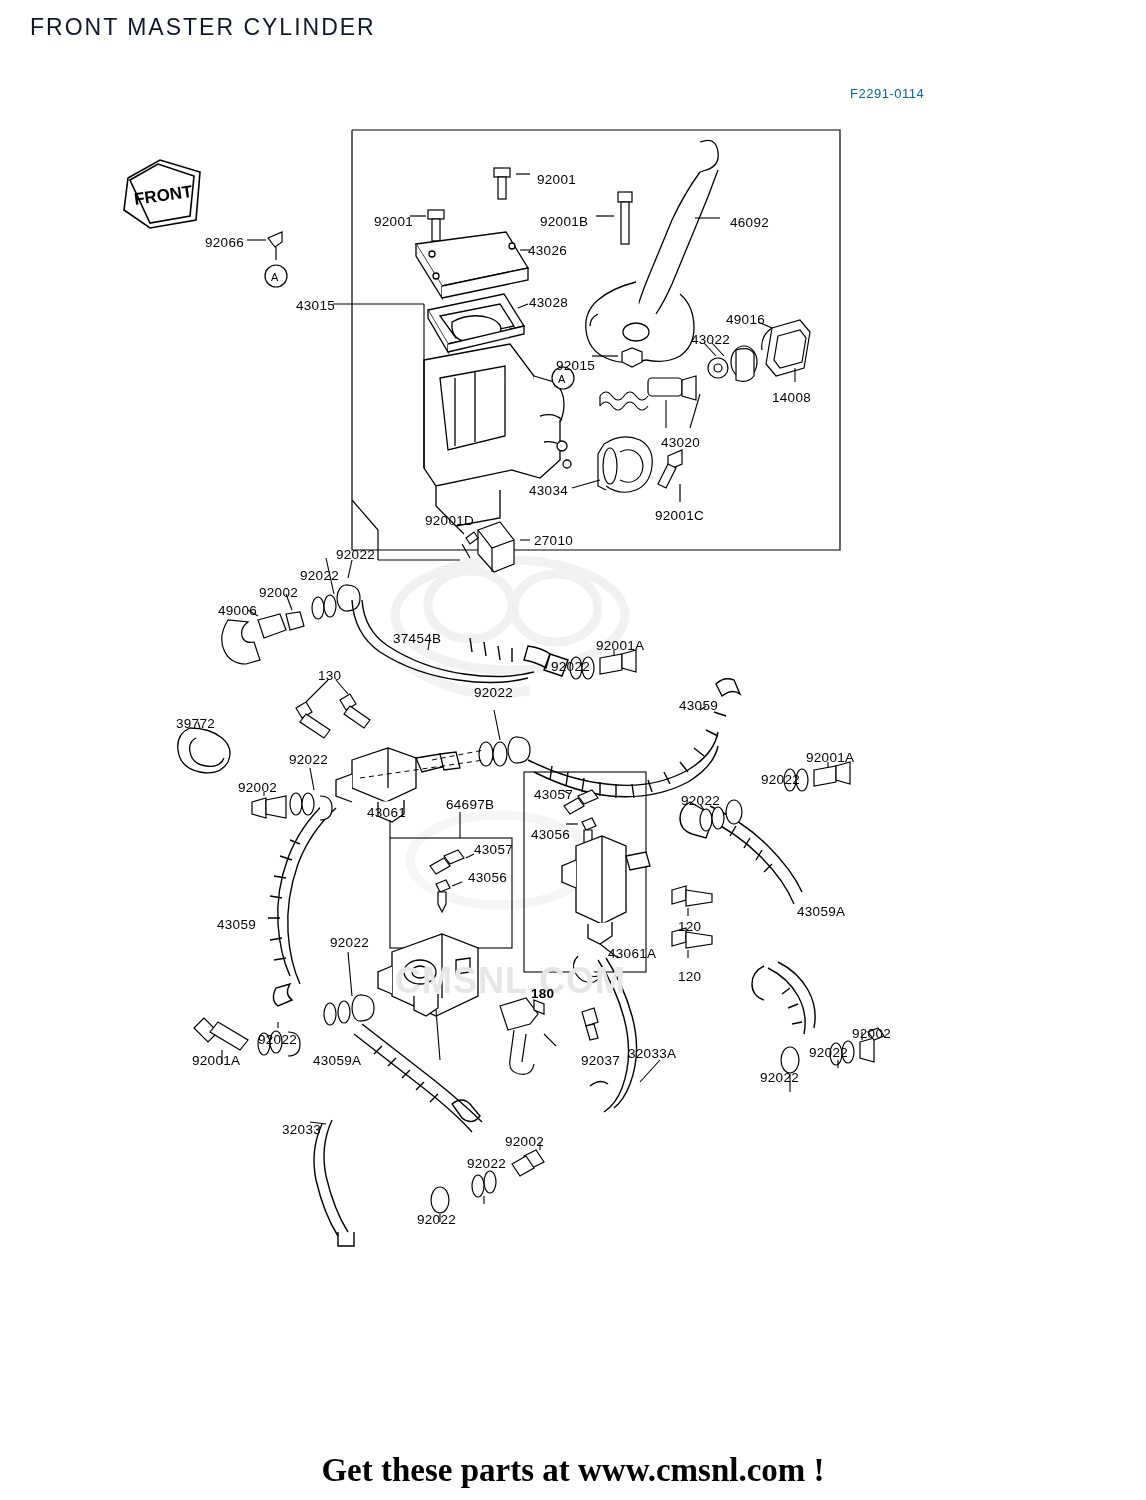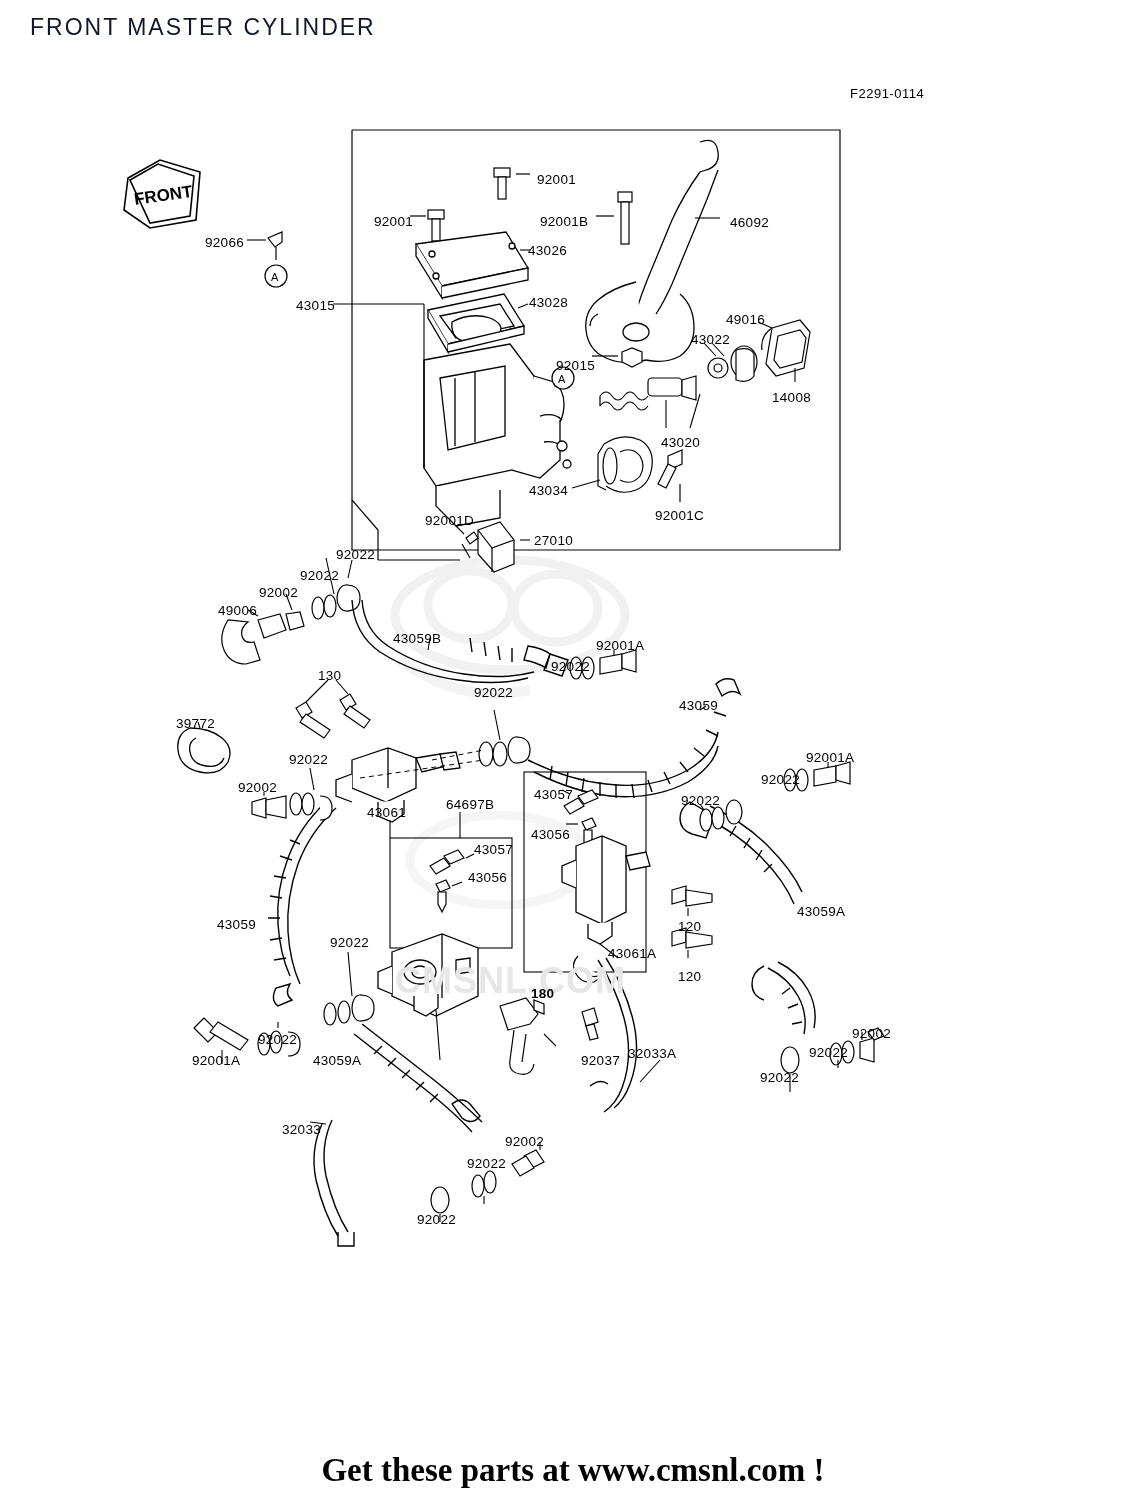--- a/index.html
+++ b/index.html
@@ -23,21 +23,21 @@
     letter-spacing: 2px;
     color: #0f172a;
     font-weight: 400;
   }
   #diagram-code {
     position: absolute;
     left: 850px;
     top: 86px;
     font-size: 13px;
     letter-spacing: 0.5px;
-    color: #000000;
+    color: #0369a1;
     font-family: "Liberation Sans", sans-serif;
   }
   #footer-text {
     position: absolute;
     left: 0;
     top: 1452px;
     width: 1146px;
     text-align: center;
     font-size: 33px;
     font-weight: bold;
@@ -502,21 +502,21 @@
     <div class="label" style="left: 772px; top: 330px;">14008</div>
     <div class="label" style="left: 661px; top: 375px;">43020</div>
     <div class="label" style="left: 529px; top: 423px;">43034</div>
     <div class="label" style="left: 655px; top: 448px;">92001C</div>
     <div class="label" style="left: 425px; top: 453px;">92001D</div>
     <div class="label" style="left: 534px; top: 473px;">27010</div>
     <div class="label" style="left: 336px; top: 487px;">92022</div>
     <div class="label" style="left: 300px; top: 508px;">92022</div>
     <div class="label" style="left: 259px; top: 525px;">92002</div>
     <div class="label" style="left: 218px; top: 543px;">49006</div>
-    <div class="label" style="left: 393px; top: 571px;">43059B</div>
+    <div class="label" style="left: 393px; top: 571px;">37454B</div>
     <div class="label" style="left: 596px; top: 578px;">92001A</div>
     <div class="label" style="left: 551px; top: 599px;">92022</div>
     <div class="label" style="left: 318px; top: 608px;">130</div>
     <div class="label" style="left: 474px; top: 625px;">92022</div>
     <div class="label" style="left: 679px; top: 638px;">43059</div>
     <div class="label" style="left: 176px; top: 656px;">39772</div>
     <div class="label" style="left: 806px; top: 690px;">92001A</div>
     <div class="label" style="left: 289px; top: 692px;">92022</div>
     <div class="label" style="left: 761px; top: 712px;">92022</div>
     <div class="label" style="left: 238px; top: 720px;">92002</div>

